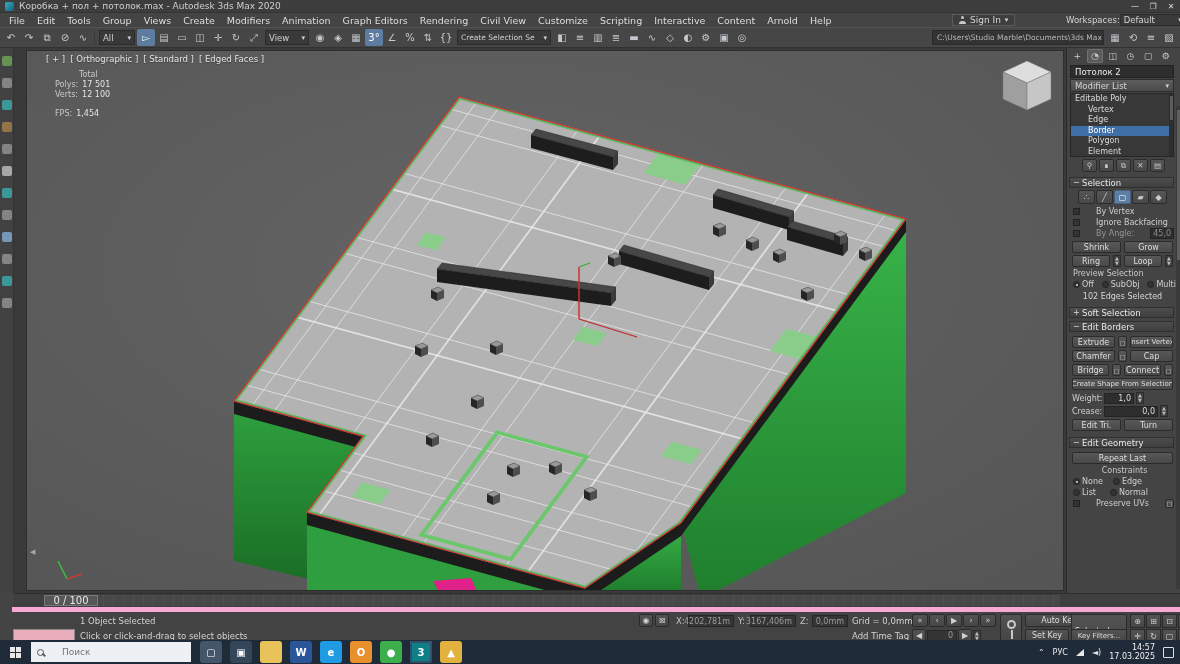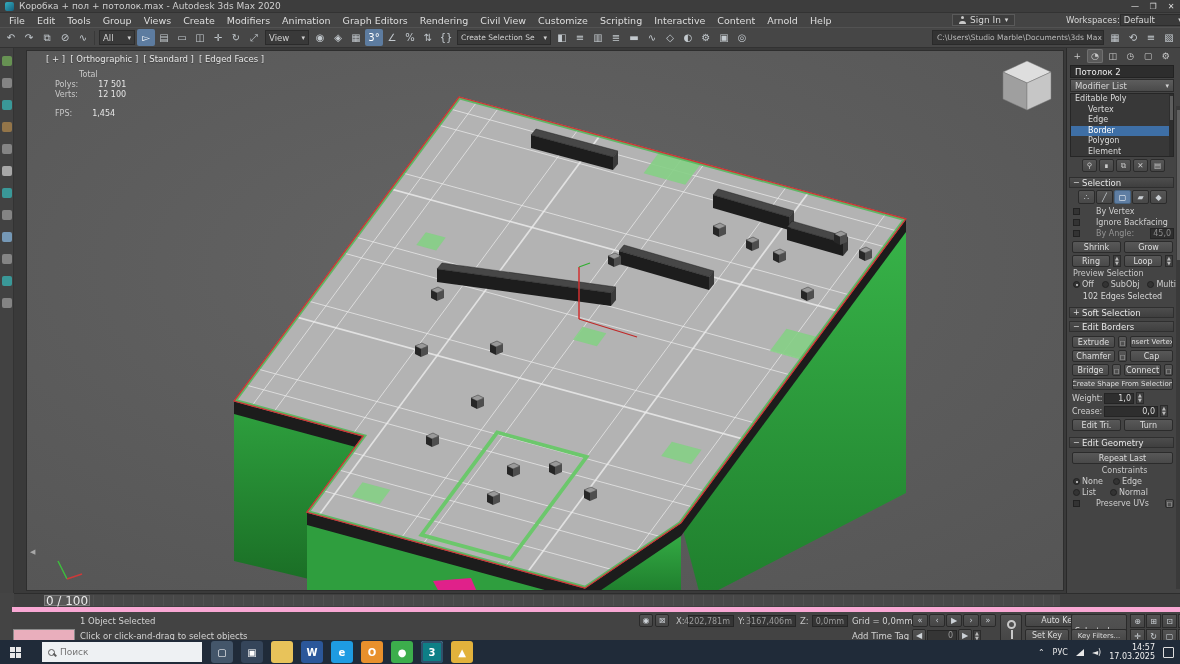--- a/index.html
+++ b/index.html
@@ -31,21 +31,21 @@
   .tbpath{height:15px;width:172px;background:#333;border:1px solid #2a2a2a;display:flex;align-items:center;padding:0 4px;font-size:7.5px;color:#b8b8b8;margin:0 2px;overflow:hidden;white-space:nowrap}
   
   #leftbar{position:absolute;left:0;top:48px;width:14px;height:545px;background:#424242;border-right:1px solid #333;display:flex;flex-direction:column;align-items:center;padding-top:8px;gap:12px}
   .lico{width:10px;height:10px;border-radius:2px;background:var(--c,#888);opacity:.92;flex:none}
   
   #viewwrap{position:absolute;left:14px;top:48px;width:1052px;height:545px;background:#3a3a3a}
   #viewport{position:absolute;left:12px;top:2px;width:1038px;height:541px;background:#595959;border:1px solid #2e2e2e;overflow:hidden}
   #scene{position:absolute;left:0;top:0;width:1038px;height:541px}
   #vplabel{position:absolute;left:19px;top:3px;display:flex;gap:5px;font-size:8.5px;color:#e6e6e6;text-shadow:0 1px 1px rgba(0,0,0,.35)}
   #vpstats{position:absolute;left:28px;top:19px;font-size:8px;line-height:10px;color:#c9c9c9}
-  #vpstats .v{color:#e5e5e5;margin-left:20px}
+  #vpstats .v{color:#e5e5e5;margin-left:4px}
   #vpstats .ind{margin-left:24px}
   #expander{position:absolute;left:3px;top:497px;font-size:7px;color:#a8a8a8}
   
   #cmdpanel{position:absolute;left:1066px;top:48px;width:114px;height:545px;background:#444;border-left:1px solid #2a2a2a;font-size:8px;color:#d4d4d4;overflow:hidden}
   .cp-sb{position:absolute;right:0;top:58px;bottom:4px;width:4px;background:#3a3a3a}
   .cp-sb::after{content:'';position:absolute;left:.5px;top:4px;width:3px;height:150px;background:#606060}
   .cp-tabs{display:flex;height:16px;align-items:center;padding:0 6px 0 2px;gap:1px}
   .cp-tab{flex:1;height:14px;display:flex;align-items:center;justify-content:center;font-size:9px;color:#c9c9c9;border-radius:2px}
   .cp-tab.on{background:#5a5a5a;box-shadow:inset 0 0 0 1px #707070}
   .cp-name{height:13px;margin:1px 6px 1px 3px;background:#2d2d2d;border:1px solid #222;display:flex;align-items:center;padding:0 4px;font-size:8.5px;color:#ececec}
@@ -78,21 +78,21 @@
   .field.dis{color:#8b8b8b}
   .ro-status{text-align:center;height:11px;font-size:8px;color:#d6d6d6;margin-top:2px}
   .grplbl{padding-left:4px;color:#c9c9c9;height:10px}
   .rdline{display:flex;align-items:center;gap:2px;padding-left:4px;height:11px}
   .rdline .gap{width:6px}
   .wrow{display:flex;align-items:center;gap:2px;margin:1px 3px}
   .lblr{width:30px;text-align:right;flex:none}
   
   #timeslider{position:absolute;left:14px;top:593px;width:1166px;height:14px;background:#3f3f3f;border-top:1px solid #2d2d2d}
   .ts-track{position:absolute;left:30px;right:120px;top:1px;bottom:1px;background:repeating-linear-gradient(90deg,#484848 0 9px,#515151 9px 10px)}
-  .ts-handle{position:absolute;left:30px;width:46px;top:1px;bottom:1px;background:#575757;border:1px solid #7a7a7a;display:flex;align-items:center;justify-content:center;font-size:12px;color:#e8e8e8}
+  .ts-handle{position:absolute;left:30px;width:54px;top:1px;bottom:1px;background:#575757;border:1px solid #7a7a7a;display:flex;align-items:center;justify-content:center;font-size:10px;color:#e8e8e8}
   
   #statusbar{position:absolute;left:12px;top:607px;width:1180px;height:33px;background:#434343;border-top:5px solid #f9a8d4}
   .sb-txt{position:absolute;font-size:8.5px;color:#d2d2d2;white-space:nowrap}
   .sb-lab{position:absolute;font-size:8.5px;color:#c3c3c3}
   .sb-field{position:absolute;height:12px;background:#353535;border:1px solid #262626;font-size:8px;color:#9b9b9b;display:flex;align-items:center;justify-content:flex-end;padding:0 3px}
   .sb-btn{position:absolute;height:13px;background:linear-gradient(#535353,#464646);border:1px solid #2a2a2a;border-radius:2px;font-size:8px;color:#ddd;display:flex;align-items:center;justify-content:center}
   .sb-ico{width:14px;height:13px;background:linear-gradient(#535353,#464646);border:1px solid #2a2a2a;border-radius:2px;display:flex;align-items:center;justify-content:center;font-size:8px;color:#cdd2d7}
   .pinkbox{position:absolute;left:1px;top:17px;width:62px;height:14px;background:#e9aebc;border:1px solid #8a8a8a}
   .pb{position:absolute;left:900px;top:2px;display:flex;gap:1px}
   .pb .sb-ico{width:16px}
@@ -100,21 +100,21 @@
   .keybtn{position:absolute;left:988px;top:2px;width:22px;height:28px;background:linear-gradient(#535353,#454545);border:1px solid #2a2a2a;border-radius:2px;display:flex;align-items:center;justify-content:center}
   .keyic{width:9px;height:9px;border:2px solid #c9c9c9;border-radius:50%;position:relative;margin-top:-8px}
   .keyic::after{content:'';position:absolute;left:2px;top:8px;width:2px;height:9px;background:#c9c9c9}
   .sb-nav{position:absolute;left:1118px;top:2px;display:grid;grid-template-columns:repeat(4,15px);grid-auto-rows:14px;gap:1px}
   .nav-ico{background:linear-gradient(#535353,#464646);border:1px solid #2a2a2a;display:flex;align-items:center;justify-content:center;font-size:8px;color:#cfd4d9}
   
   #taskbar{position:absolute;left:0;top:640px;width:1180px;height:24px;background:#202b39;display:flex;align-items:center}
   .start{width:30px;height:24px;display:flex;align-items:center;justify-content:center}
   .winlogo{width:11px;height:11px;display:grid;grid-template-columns:5px 5px;grid-template-rows:5px 5px;gap:1px}
   .winlogo span{background:#e8e8e8}
-  .search{width:160px;height:20px;background:#eef1f3;display:flex;align-items:center;gap:5px;padding:0 6px;margin-left:12px}
+  .search{width:160px;height:20px;background:#eef1f3;display:flex;align-items:center;gap:18px;padding:0 6px;margin-left:1px}
   .search input{border:0;background:transparent;outline:0;font-size:9px;color:#444;width:120px;font-family:inherit}
   .mag{width:7px;height:7px;border:1.5px solid #5a5a5a;border-radius:50%;position:relative;flex:none}
   .mag::after{content:'';position:absolute;width:4px;height:1.5px;background:#5a5a5a;transform:rotate(45deg);right:-3px;bottom:-1px}
   .tb-icons{display:flex;gap:8px;margin-left:9px;align-items:center}
   .ticon{width:22px;height:22px;display:flex;align-items:center;justify-content:center;font-size:10px;font-weight:bold;color:#fff;border-radius:3px;background:var(--c,#555)}
   .ticon.on{box-shadow:0 0 0 2px #31506b inset,0 2px 0 #7ab8d8 inset}
   .tray{margin-left:auto;display:flex;align-items:center;gap:8px;padding-right:6px;color:#e8e8e8}
   .tray .sm{font-size:8px}
   .tray-net{width:0;height:0;border-left:8px solid transparent;border-bottom:7px solid #e8e8e8}
   .clock{display:flex;flex-direction:column;align-items:flex-end;font-size:8px;line-height:9px;color:#f0f0f0}

